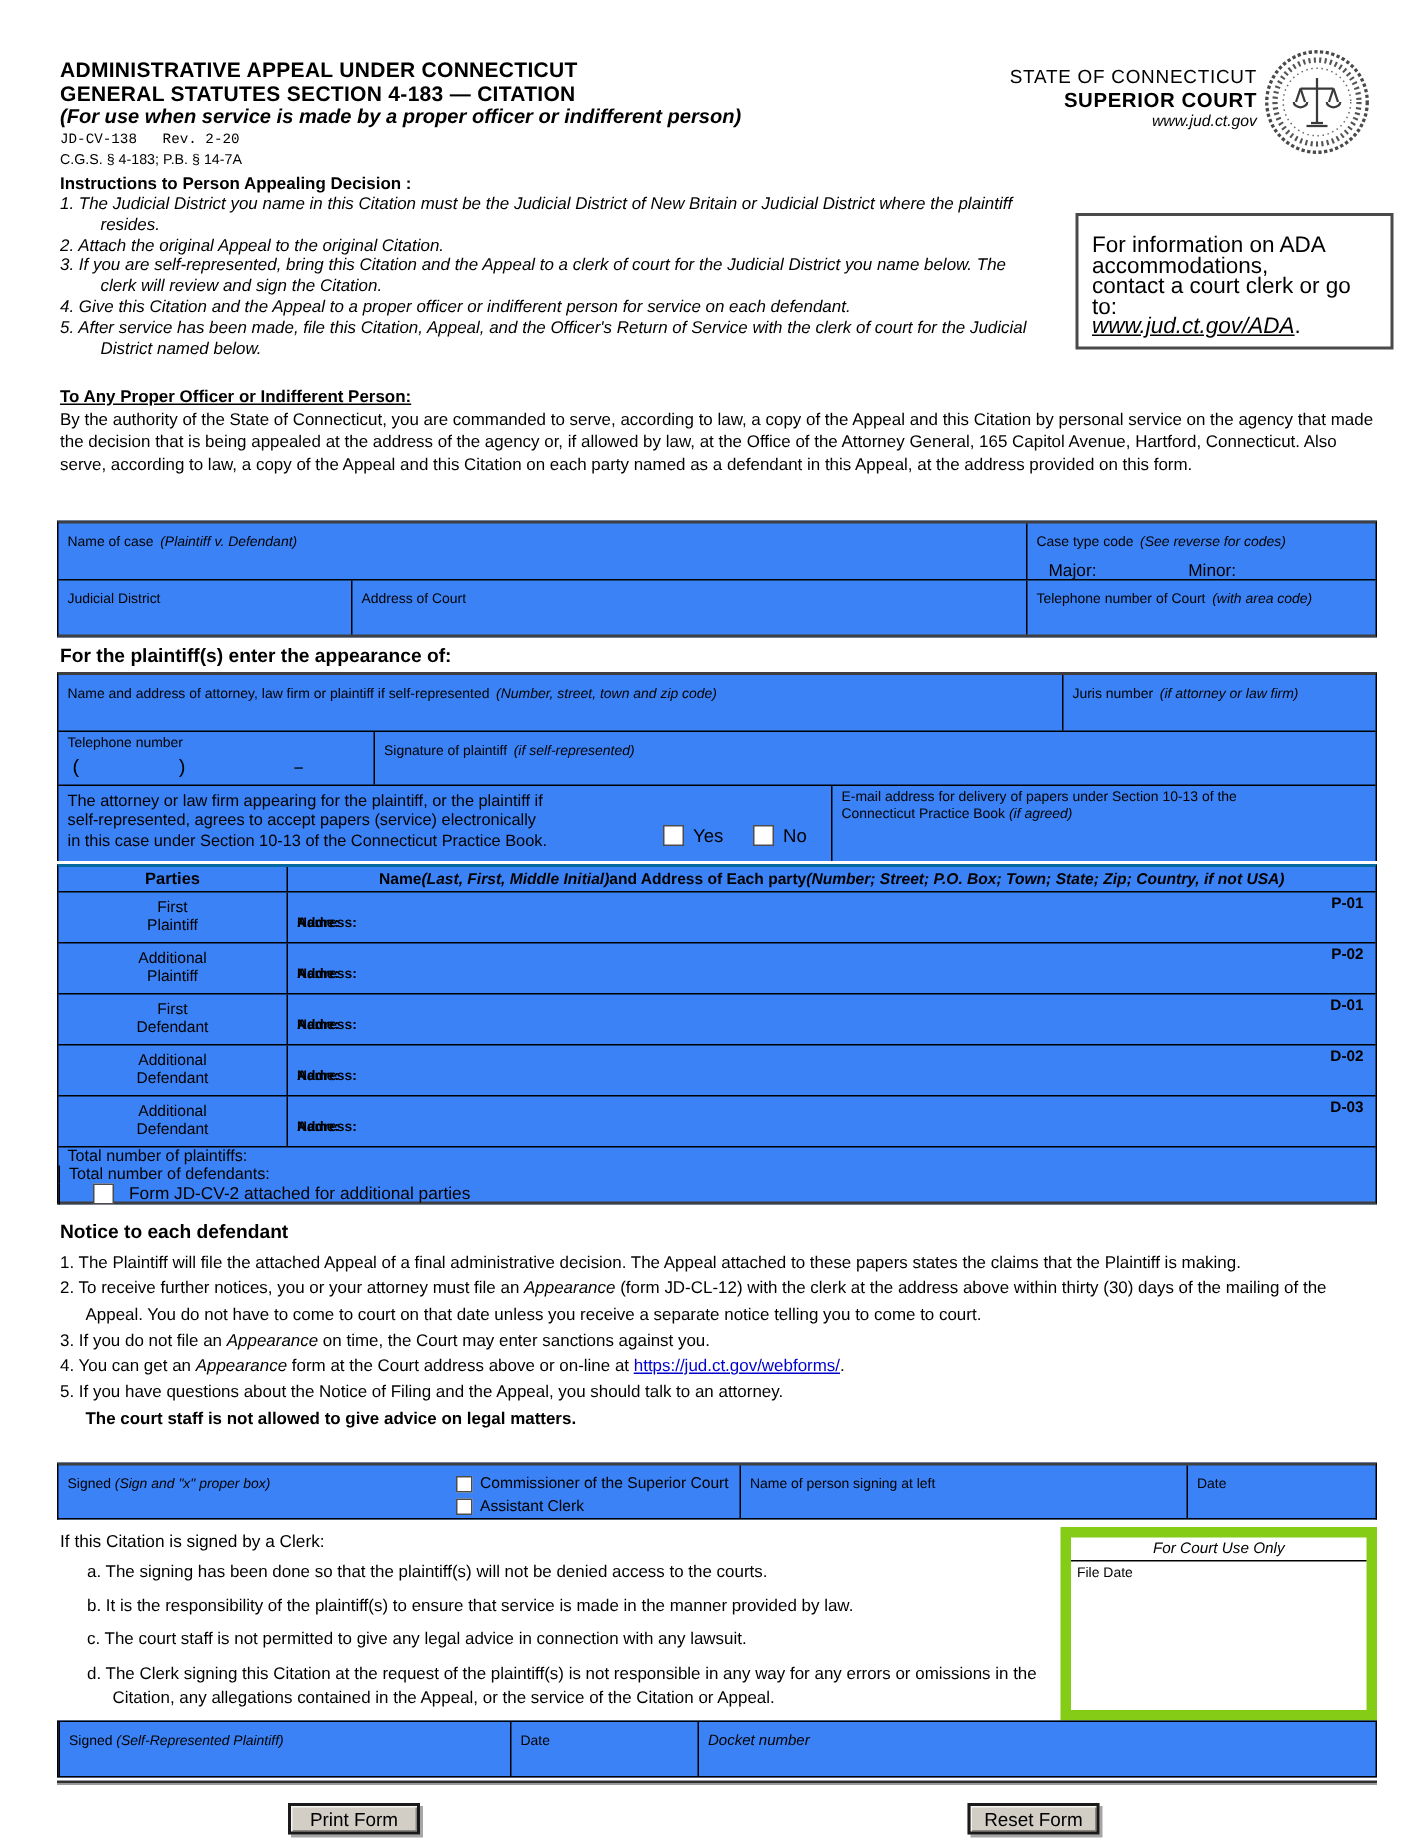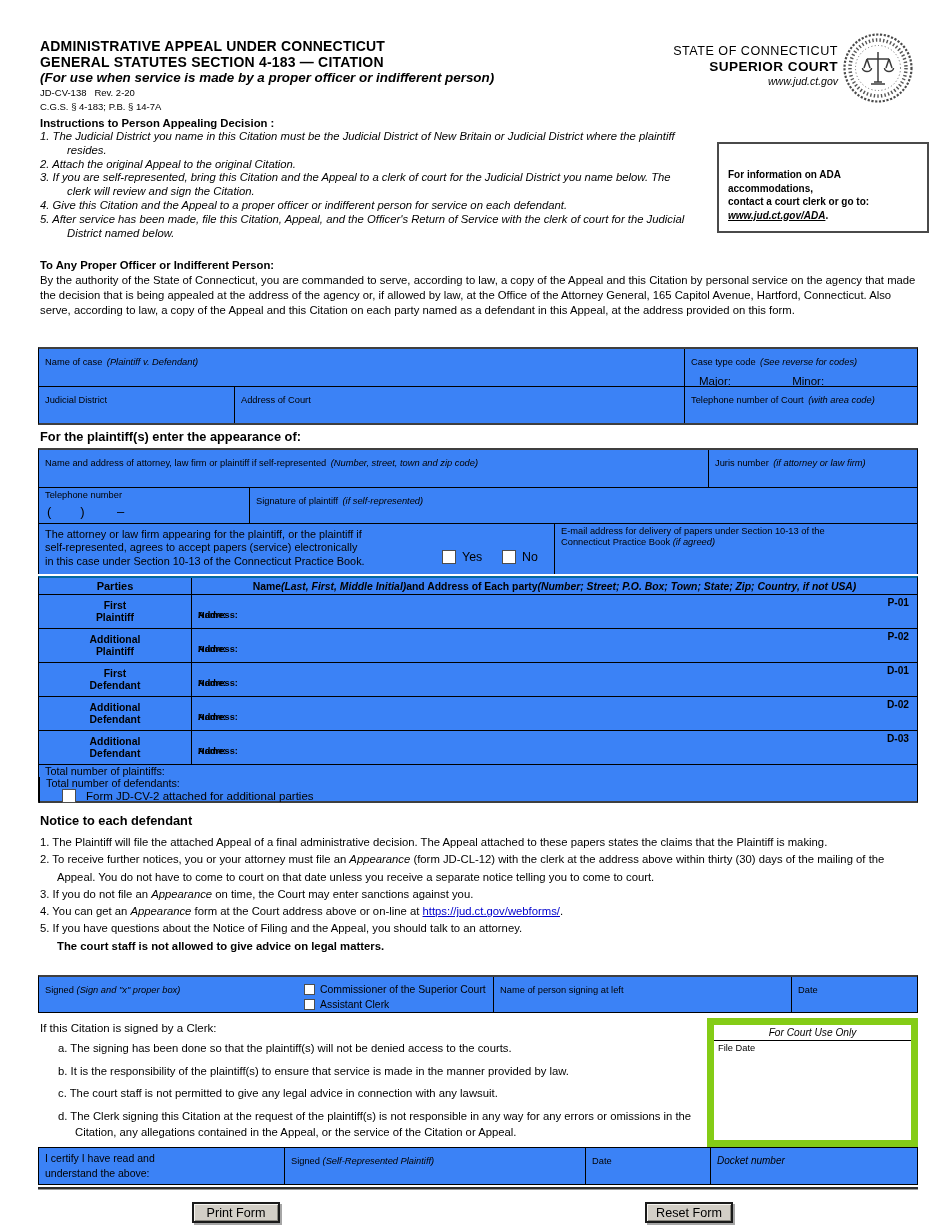--- a/index.html
+++ b/index.html
@@ -5,21 +5,21 @@
   * { margin:0; padding:0; box-sizing:border-box; }
   html,body { background:#fff; }
   #page {
     position:relative; width:950px; height:1230px; background:#ffffff;
     font-family:"Liberation Sans","DejaVu Sans",sans-serif; color:#000;
     overflow:hidden;
   }
   .abs { position:absolute; }
   .b { font-weight:bold; }
   .i { font-style:italic; }
-  .pre { white-space:pre; }
+  .pre { white-space:pre;font-family:Liberation Mono, monospace; }
   .lbl { font-size:9.3px; line-height:11px; }
   .hint { font-style:italic; }
 
   
   #hdr-left { left:40px; top:38px; }
   #hdr-left .t { font-weight:bold; font-size:14px; line-height:16px; letter-spacing:.2px; }
   #hdr-left .t3 { font-weight:bold; font-style:italic; font-size:13.4px; line-height:15px; }
   #hdr-left .small { font-size:9.5px; line-height:12px; margin-top:2px; }
   #hdr-right { right:112px; top:44px; text-align:right; }
   #hdr-right .state { font-size:12.6px; letter-spacing:.5px; line-height:15px; }
@@ -27,26 +27,26 @@
   #hdr-right .site  { font-style:italic; font-size:10.5px; line-height:13px; }
   #seal { left:842px; top:32px; width:72px; height:72px; }
 
   
   #instructions { left:40px; top:116px; width:655px; }
   #instructions .hd { font-weight:bold; font-size:11.3px; line-height:14px; }
   .ins-item { font-style:italic; font-size:11.3px; line-height:13.8px; padding-left:27px; text-indent:-27px; }
 
   
   #ada-box { left:717px; top:142px; width:212px; height:91px; border:2px solid #4a4a4a;
-             padding:24px 9px; font-weight:bold; font-size:10px; line-height:13.6px; }
+             padding:13px 9px; font-weight:normal; font-size:15px; line-height:13.6px; }
   #ada-box .lnk { font-style:italic; text-decoration:underline; color:#000; }
 
   
   #officer { left:40px; top:258px; width:880px; }
-  #officer .hd { font-weight:bold; font-size:11.3px; line-height:14.5px; }
+  #officer .hd { font-weight:bold; font-size:11.3px; line-height:14.5px;text-decoration:underline; }
   #officer .bd { font-size:11.3px; line-height:15px; }
 
   
   .tbl { border-left:1px solid #000; border-right:1px solid #000; background:#3b82f6; }
   .thick-t { border-top:2.5px solid #3f3f3f; }
   .thick-b { border-bottom:2.5px solid #3f3f3f; }
   .row { display:flex; }
   .rb { border-bottom:1px solid #000; }
   .cell { padding:2px 6px; position:relative; }
   .bl { border-left:1px solid #000; }
@@ -69,21 +69,21 @@
   #app-table .r3 { height:50px; }
   .phone-mask { font-size:13px; margin-top:3px; padding-left:2px; }
   .econsent { font-size:10.9px; line-height:13.4px; padding-top:2px; width:420px; }
   .yn { position:absolute; top:26px; display:flex; align-items:center; gap:6px; font-size:12.4px; }
   #yn-yes { left:403px; } #yn-no { left:463px; }
 
   
   #parties-table { left:38px; top:576px; width:880px; }
   #parties-table .hrow { height:17px; align-items:center; }
   .pcell-role { width:152px; display:flex; flex-direction:column; align-items:center; justify-content:center;
-                font-weight:bold; font-size:10.4px; line-height:11.8px; text-align:center; }
+                font-weight:normal; font-size:10.4px; line-height:11.8px; text-align:center; }
   #parties-table .hrow .hc1 { width:152px; text-align:center; font-weight:bold; font-size:11px; }
   #parties-table .hrow .hc2 { flex:1; text-align:right; font-weight:bold; font-size:10.4px; height:100%;
                               display:flex; align-items:center; justify-content:center; white-space:nowrap; }
   .prow { height:34px; }
   .pcell-name { flex:1; position:relative; }
   .fld-lbl { position:absolute; left:6px; font-weight:bold; font-size:9.2px; }
   .fld-name { top:15px; } .fld-addr { top:15px; }
   .pcode { position:absolute; right:8px; top:2px; font-weight:bold; font-size:10.2px; }
   #totals-row { height:36px;flex-direction:column; }
   #totals-row .tc { display:flex; align-items:center; font-size:10.8px; padding-left:6px; }
@@ -397,24 +397,20 @@
     <div class="clk sp">c. The court staff is not permitted to give any legal advice in connection with any lawsuit.</div>
     <div class="clk" style="width:640px">d. The Clerk signing this Citation at the request of the plaintiff(s) is not responsible in any way for any errors or omissions in the Citation, any allegations contained in the Appeal, or the service of the Citation or Appeal.</div>
   </div>
 
   <div class="abs" id="court-use">
     <div class="hd">For Court Use Only</div>
     <div class="fd">File Date</div>
   </div>
 
   <div class="abs tbl row" id="certify-row">
-    <div class="cell c1">
-      <div>I certify I have read and</div>
-      <div>understand the above:</div>
-    </div>
     <div class="cell c2 bl">
       <span class="lbl">Signed </span><span class="lbl hint">(Self-Represented Plaintiff)</span>
     </div>
     <div class="cell c3 bl">
       <span class="lbl">Date</span>
     </div>
     <div class="cell c4 bl">
       <span class="lbl">Docket number</span>
     </div>
   </div>

